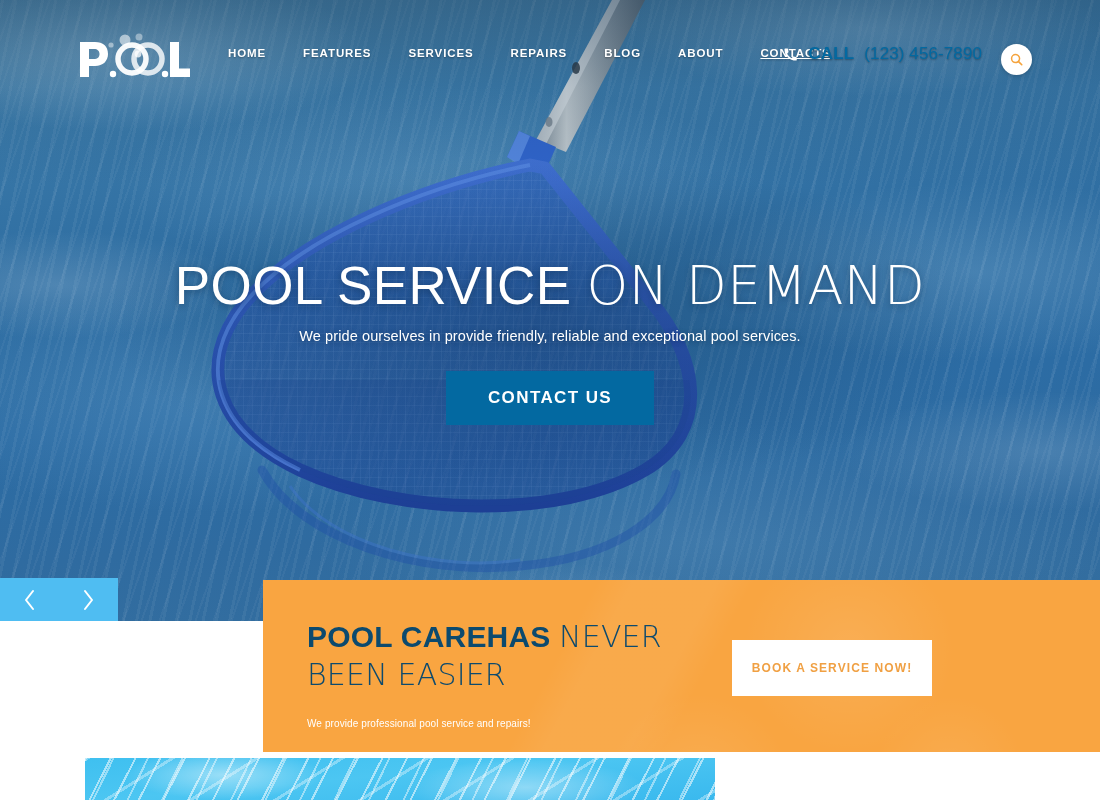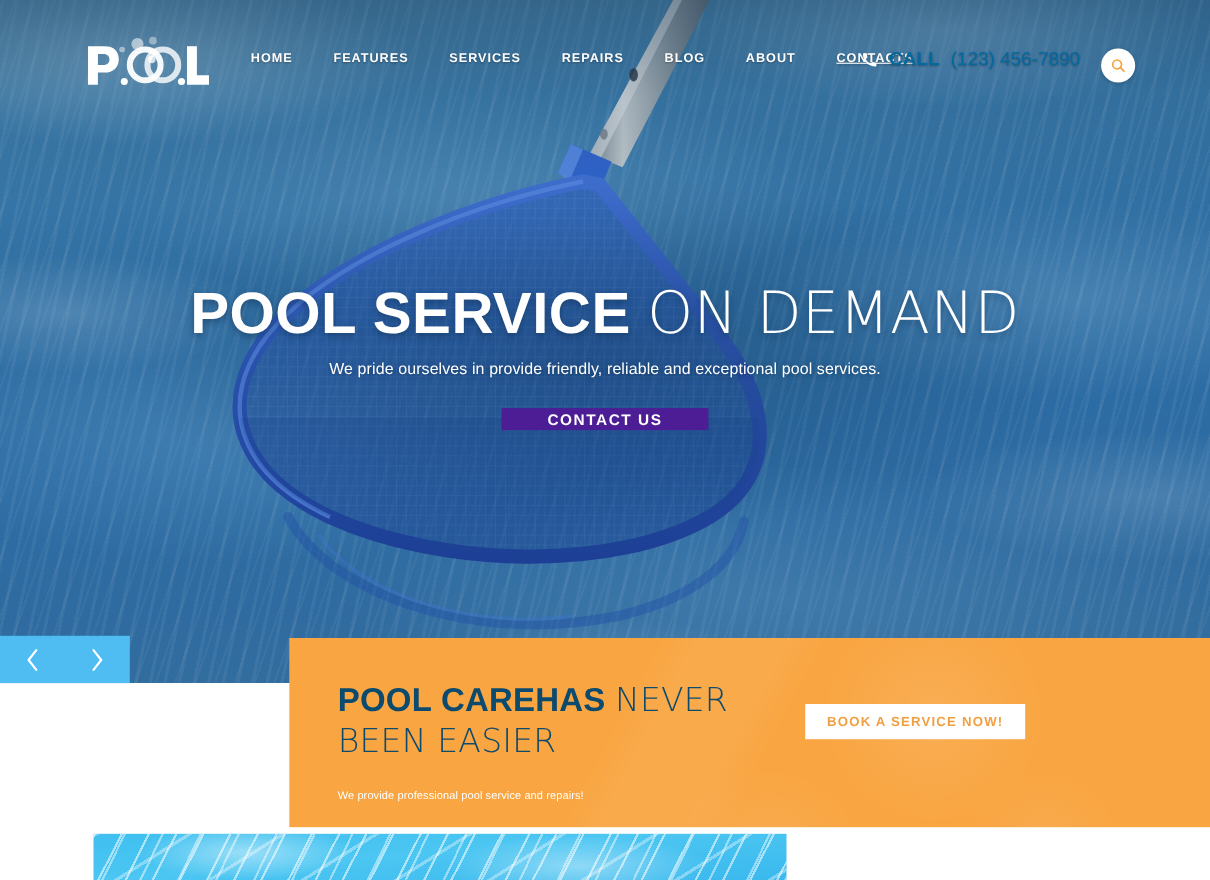--- a/index.html
+++ b/index.html
@@ -149,41 +149,41 @@
     text-align: center;
     z-index: 30;
   }
   .hero-title {
     font-size: 53px;
     line-height: 1.06;
     color: #ffffff;
     letter-spacing: .4px;
     text-shadow: 0 2px 7px rgba(10,40,70,.45);
   }
-  .hero-title .b { font-weight: bold; }
+  .hero-title .b { font-weight: normal; }
   .hero-title .l { font-weight: 300; font-family: "DejaVu Sans", sans-serif; }
 
   .hero-sub {
     margin-top: 14px;
     font-size: 14.5px;
     color: #ffffff;
     font-weight: normal;
     letter-spacing: .1px;
     text-shadow: 0 1px 5px rgba(10,40,70,.5);
   }
 
   .hero-cta {
     display: inline-block;
     margin-top: 27px;
-    background: #4c1d95;
-    color: #ffffff;
-    font-size: 14px;
+    background: #0369a1;
+    color: #ffffff;
+    font-size: 17px;
     font-weight: bold;
     letter-spacing: 1.4px;
-    padding: 2px 42px;
+    padding: 17px 42px;
     border: none;
     cursor: pointer;
     font-family: "Liberation Sans", sans-serif;
     min-width: 158px;
   }
 
   
   .slider-nav {
     position: absolute;
     left: 0; top: 578px;
@@ -277,21 +277,21 @@
   }
   .promo-btn {
     position: absolute;
     left: 469px; top: 60px;
     width: 200px;
     background: #ffffff;
     color: #f0a043;
     font-size: 12px;
     font-weight: bold;
     letter-spacing: 1.1px;
-    padding: 9px 10px;
+    padding: 21px 10px;
     text-align: center;
     border: none;
     cursor: pointer;
     font-family: "Liberation Sans", sans-serif;
   }
 </style>
 </head>
 <body>
 
 <div id="page">

